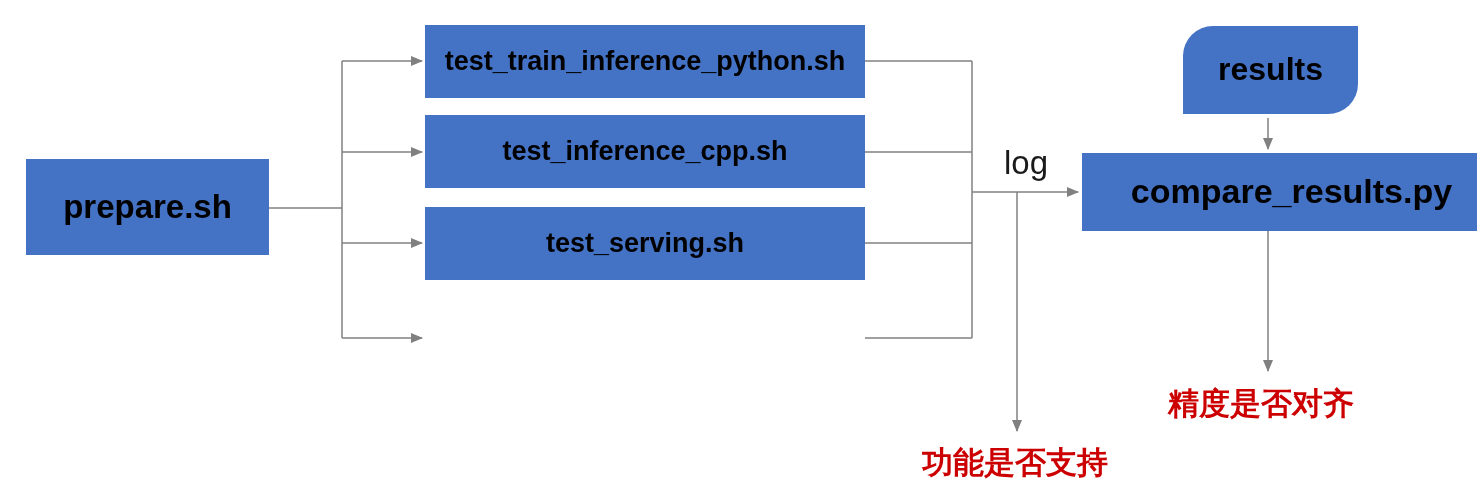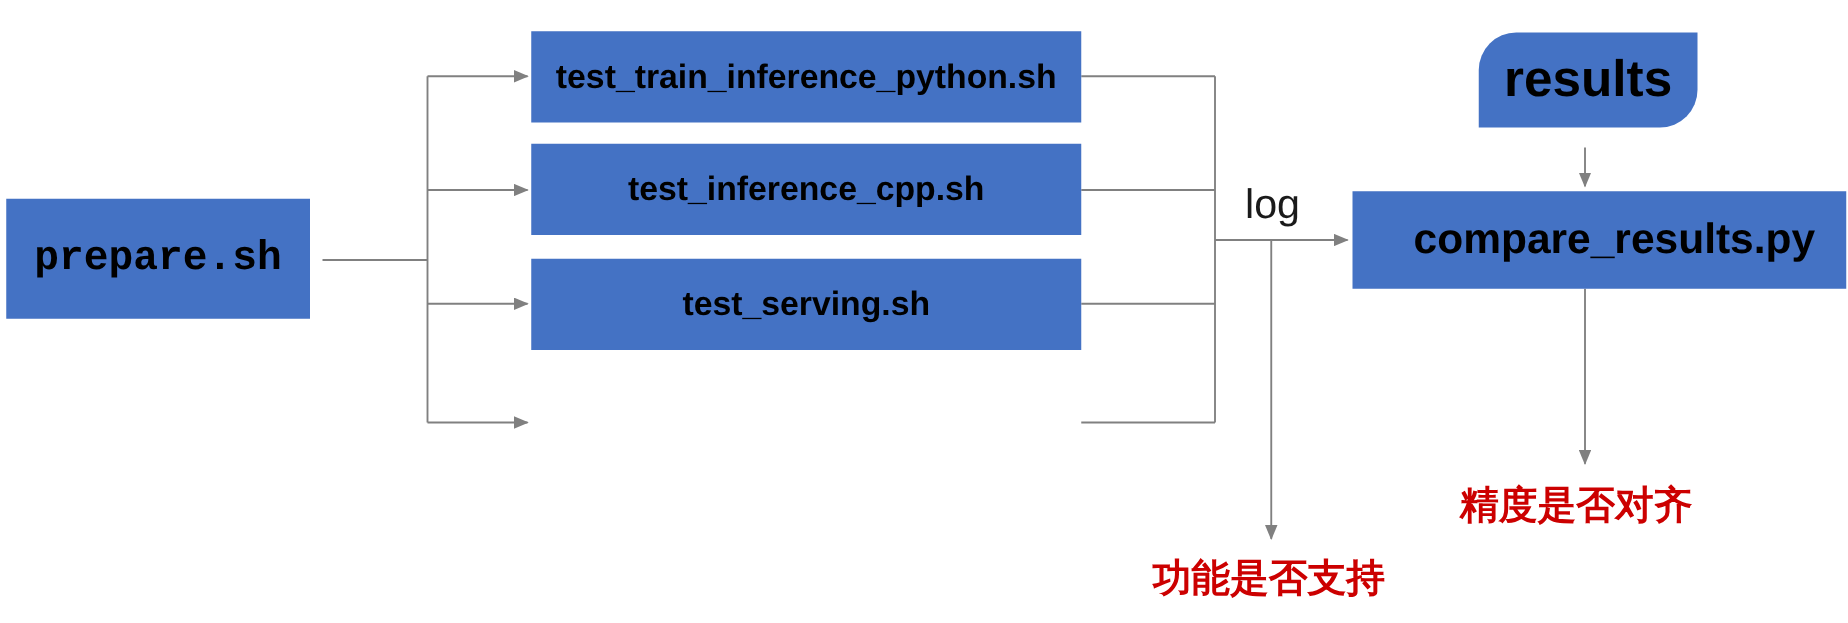--- a/index.html
+++ b/index.html
@@ -29,54 +29,53 @@
     color: #000000;
     font-weight: bold;
     display: flex;
     align-items: center;
     justify-content: center;
     text-align: center;
     line-height: 1.1;
     white-space: nowrap;
   }
   .node-prepare {
-    left: 5px; top: 159px;
+    left: 26px; top: 159px;
     width: 243px; height: 96px;
     font-size: 33px;
-    font-family: Liberation Mono, monospace;
   }
   .node-test {
     left: 425px;
     width: 440px; height: 73px;
     font-size: 27px;
   }
   .node-test-1 { top: 25px; }
   .node-test-2 { top: 115px; }
   .node-test-3 { top: 207px; }
   .node-test-4 { top: 301px; }
   .node-results {
     left: 1183px; top: 26px;
-    width: 175px; height: 76px;
-    font-size: 41px;
+    width: 175px; height: 88px;
+    font-size: 32px;
     border-radius: 30px 0 30px 0;
   }
   .node-compare {
     left: 1082px; top: 153px;
     width: 371px; height: 78px;
     font-size: 34px;
     padding-left: 24px;
   }
   .edge-label-log {
     position: absolute;
     left: 988px; top: 144px;
     width: 60px;
     font-size: 33px;
     color: #1A1A1A;
     font-weight: normal;
-    text-align: center;
+    text-align: right;
   }
   .outcome {
     position: absolute;
     color: #CC0000;
     font-weight: bold;
     font-size: 31px;
     text-align: center;
     width: 220px;
     white-space: nowrap;
   }

